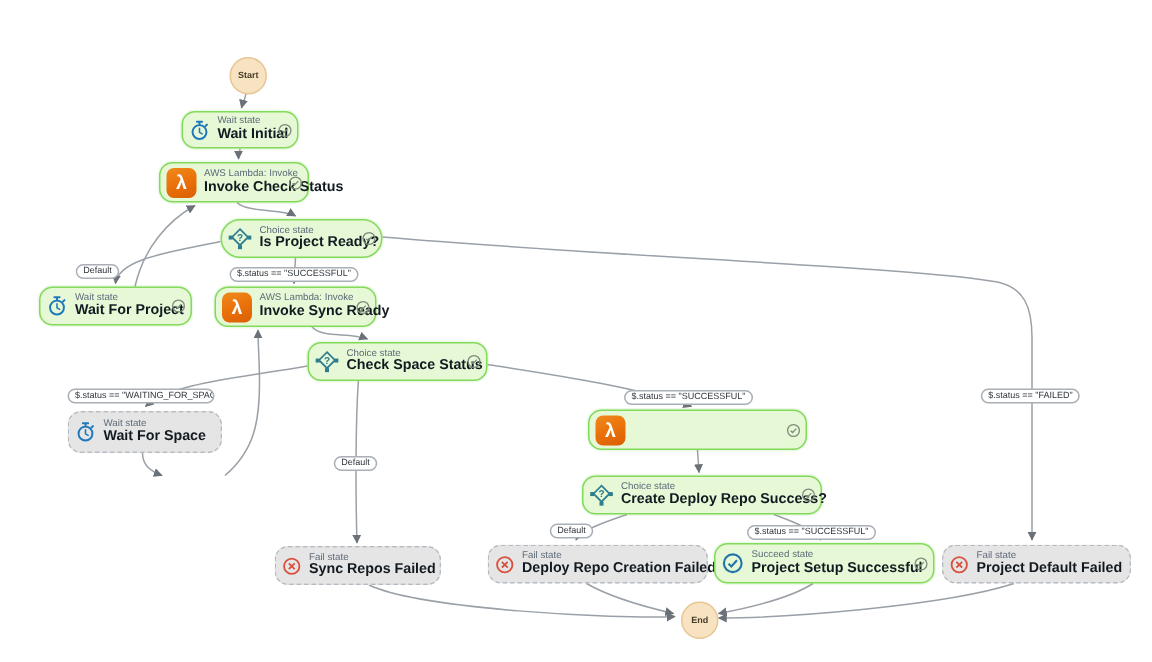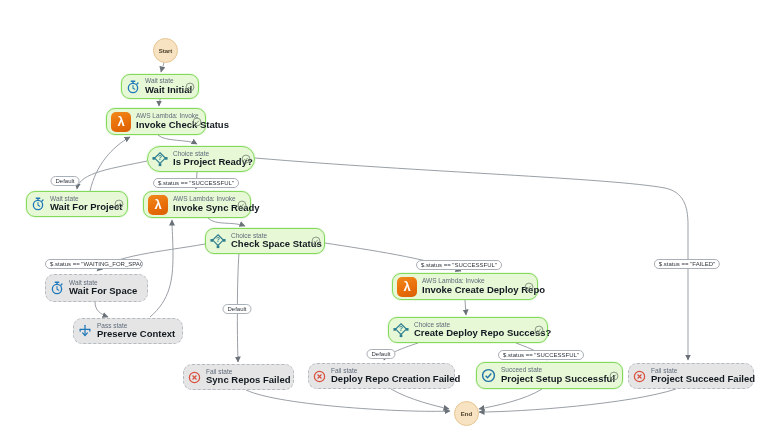--- a/index.html
+++ b/index.html
@@ -199,56 +199,38 @@
           <path d="M12.6 4.6l1.1-1.1"></path>
         <path d="M8 6.4v3l2 1.2" stroke-width="1.2"></path>
         </g>
     </svg>
     <div class="texts">
       <span class="stype">Wait state</span>
       <span class="sname">Wait For Space</span>
     </div>
   </div>
 
-  <div class="state unvisited" style="left:73px;top:318px;width:110px;height:26px;">
-    <svg class="svgic" width="14" height="14" viewBox="0 0 16 16">
-      <g stroke="#1f78ba" fill="none" stroke-width="1.4" stroke-linecap="round">
-        <path d="M8 1.5v11"></path>
-          <path d="M5.3 10.2L8 13.2l2.7-3"></path>
-        <path d="M2.5 6.2h11"></path>
-          <path d="M2.5 6.2v2M13.5 6.2v2"></path>
-        </g>
-    </svg>
-    <div class="texts">
-      <span class="stype">Pass state</span>
-      <span class="sname">Preserve Context</span>
-    </div>
-  </div>
 
   <div class="state unvisited" style="left:183px;top:364px;width:111px;height:26px;">
     <svg class="svgic" width="13" height="13" viewBox="0 0 16 16">
       <g stroke="#d9513f" fill="none" stroke-width="1.5">
           <circle cx="8" cy="8" r="6.3"></circle>
           <path d="M5.6 5.6l4.8 4.8M10.4 5.6l-4.8 4.8"></path>
         </g>
     </svg>
     <div class="texts">
       <span class="stype">Fail state</span>
       <span class="sname">Sync Repos Failed</span>
     </div>
   </div>
 
   <div class="state visited" style="left:392px;top:273px;width:146px;height:27px;">
     <div class="lambda-ic">
         <span>λ</span>
       </div>
-    <div class="texts">
-      <span class="stype">AWS Lambda: Invoke</span>
-      <span class="sname">Invoke Create Deploy Repo</span>
-    </div>
     <svg class="badge" viewBox="0 0 16 16">
       <g stroke="#7d8c7a" fill="none" stroke-width="1.4">
           <circle cx="8" cy="8" r="6.3"></circle>
           <path d="M5 8.2l2 2 4-4.2"></path>
         </g>
     </svg>
   </div>
 
   <div class="state visited" style="left:388px;top:317px;width:160px;height:26px;">
     <svg class="svgic" width="16" height="16" viewBox="0 0 18 18">
@@ -265,21 +247,21 @@
       <span class="sname">Create Deploy Repo Success?</span>
     </div>
     <svg class="badge" viewBox="0 0 16 16">
       <g stroke="#7d8c7a" fill="none" stroke-width="1.4">
           <circle cx="8" cy="8" r="6.3"></circle>
           <path d="M5 8.2l2 2 4-4.2"></path>
         </g>
     </svg>
   </div>
 
-  <div class="state unvisited" style="left:308px;top:363px;width:147px;height:26px;justify-content:space-between;">
+  <div class="state unvisited" style="left:325px;top:363px;width:147px;height:26px;justify-content:space-between;">
     <svg class="svgic" width="13" height="13" viewBox="0 0 16 16">
       <g stroke="#d9513f" fill="none" stroke-width="1.5">
           <circle cx="8" cy="8" r="6.3"></circle>
           <path d="M5.6 5.6l4.8 4.8M10.4 5.6l-4.8 4.8"></path>
         </g>
     </svg>
     <div class="texts">
       <span class="stype">Fail state</span>
       <span class="sname">Deploy Repo Creation Failed</span>
     </div>
@@ -306,21 +288,21 @@
 
   <div class="state unvisited" style="left:628px;top:363px;width:126px;height:26px;">
     <svg class="svgic" width="13" height="13" viewBox="0 0 16 16">
       <g stroke="#d9513f" fill="none" stroke-width="1.5">
           <circle cx="8" cy="8" r="6.3"></circle>
           <path d="M5.6 5.6l4.8 4.8M10.4 5.6l-4.8 4.8"></path>
         </g>
     </svg>
     <div class="texts">
       <span class="stype">Fail state</span>
-      <span class="sname">Project Succeed Failed</span>
+      <span class="sname">Project Default Failed</span>
     </div>
   </div>
 
   <div class="pill" style="left:65px;top:181px;">Default</div>
   <div class="pill" style="left:196px;top:183px;">$.status == "SUCCESSFUL"</div>
   <div class="pill clip" style="left:94px;top:264px;">$.status == "WAITING_FOR_SPACE"</div>
   <div class="pill" style="left:237px;top:309px;">Default</div>
   <div class="pill" style="left:459px;top:265px;">$.status == "SUCCESSFUL"</div>
   <div class="pill" style="left:381px;top:354px;">Default</div>
   <div class="pill" style="left:541px;top:355px;">$.status == "SUCCESSFUL"</div>

